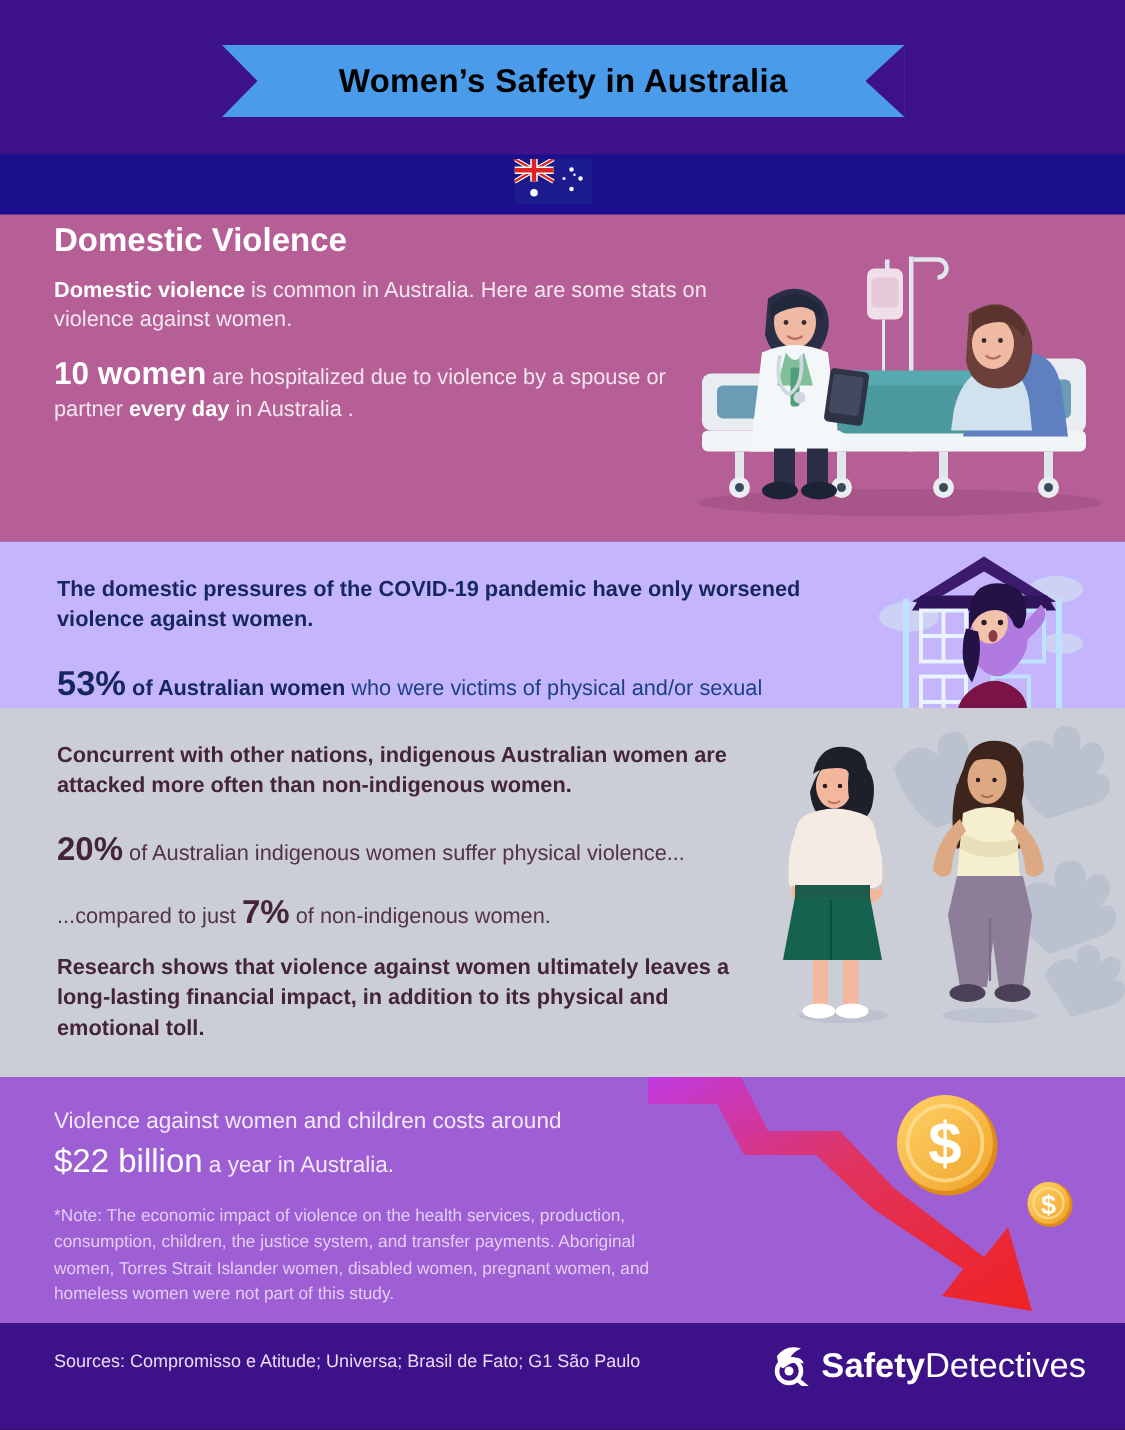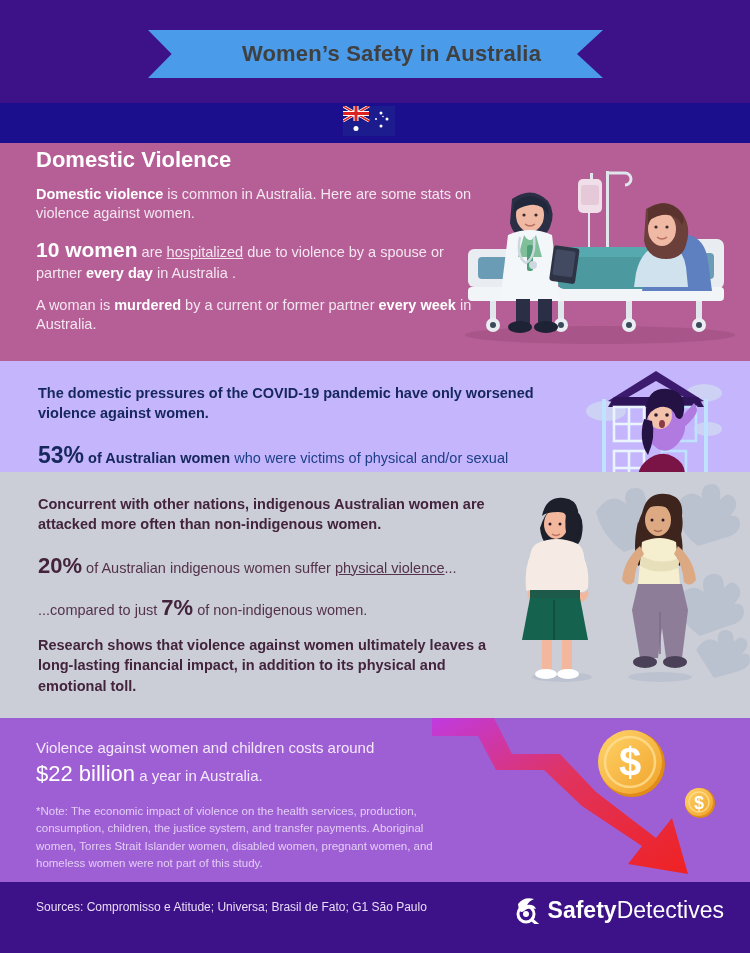--- a/index.html
+++ b/index.html
@@ -5,22 +5,22 @@
   html,body{margin:0;padding:0;background:#2d1060;}
   body{font-family:"Liberation Sans",sans-serif;}
   #page{position:relative;width:750px;height:953px;overflow:hidden;background:#3d1187;}
 
   
   .header{position:relative;height:103px;background:#3d1187;}
   .banner{position:absolute;left:148px;top:30px;width:455px;height:48px;background:#4a9bea;
     clip-path:polygon(0 0,100% 0,100% 100%,0 100%,5.2% 50%);}
   .banner::before{content:"";position:absolute;right:0;top:0;width:26px;height:48px;background:#3d1187;
     clip-path:polygon(100% 0,100% 100%,0 50%);}
-  .banner-title{position:absolute;left:16px;top:0;width:455px;height:48px;display:flex;align-items:center;
-    justify-content:center;color:#404040;font-size:22px;font-weight:bold;letter-spacing:.2px;z-index:3;text-align:right;}
+  .banner-title{position:absolute;left:0;top:0;width:455px;height:48px;display:flex;align-items:center;
+    justify-content:center;color:#000000;font-size:22px;font-weight:bold;letter-spacing:.2px;z-index:3;text-align:right;}
 
   
   .flagband{position:relative;height:40px;background:#1c0f8e;}
   .flag{position:absolute;left:343px;top:3px;width:52px;height:30px;}
 
   
   .sec{position:relative;overflow:hidden;}
   .sec-dv{height:218px;background:#b55f96;}
   .sec-covid{height:111px;background:#c4b5fd;}
   .sec-indig{height:246px;background:#cbced7;}
@@ -32,21 +32,21 @@
   .sec-covid .txt{padding:22px 0 0 38px;width:520px;}
   .sec-indig .txt{padding:22px 0 0 38px;width:480px;}
   .sec-cost .txt{padding:20px 0 0 36px;width:430px;}
 
   h2.sec-title{margin:0 0 12px 0;font-size:22px;font-weight:bold;color:#fff;}
   p{margin:0 0 13px 0;line-height:1.32;}
 
   .p-dv{font-size:14.5px;color:#f4e6ef;}
   .p-dv b{color:#fff;font-weight:bold;}
   .p-dv .big{font-size:21px;font-weight:bold;color:#fff;}
-  .u{text-decoration:underline;}
+  .u{}
 
   .p-cov{font-size:14.5px;color:#18306b;}
   .p-cov.lead{font-weight:bold;color:#16275c;line-height:1.4;margin-bottom:16px;}
   .p-cov .big{font-size:23px;font-weight:bold;color:#16275c;}
   .p-cov b{font-weight:bold;color:#16275c;}
   .p-cov .dim{color:#1d3f86;}
 
   .p-ind{font-size:14.5px;color:#53324a;}
   .p-ind.lead{font-weight:bold;color:#43243c;line-height:1.4;margin-bottom:16px;}
   .p-ind .big{font-size:22px;font-weight:bold;color:#43243c;}
@@ -163,21 +163,20 @@
       <rect x="66" y="146" width="14" height="26" fill="#2a2f45"></rect>
       <rect x="88" y="146" width="14" height="26" fill="#2a2f45"></rect>
       <ellipse cx="70" cy="174" rx="12" ry="6" fill="#1d2234"></ellipse>
       <ellipse cx="96" cy="174" rx="12" ry="6" fill="#1d2234"></ellipse>
     </svg>
 
     <div class="txt">
       <h2 class="sec-title">Domestic Violence</h2>
       <p class="p-dv"><b>Domestic violence</b><span> is common in Australia. Here are some stats on violence against women.</span></p>
       <p class="p-dv"><span class="big">10</span><b class="big"> women</b><span> are </span><span class="u">hospitalized</span><span> due to violence by a spouse or partner </span><b>every day</b><span> in Australia .</span></p>
-      <p class="p-dv"><span>A woman is </span><b>murdered</b><span> by a current or former partner </span><b>every week</b><span> in Australia.</span></p>
     </div>
   </div>
 
   <div class="sec sec-covid">
     <svg class="art art-house" width="160" height="150" viewBox="0 0 160 150">
       <ellipse cx="30" cy="48" rx="20" ry="10" fill="#cfd6f2" opacity=".85"></ellipse>
       <ellipse cx="128" cy="30" rx="18" ry="9" fill="#cfd6f2" opacity=".85"></ellipse>
       <ellipse cx="132" cy="66" rx="14" ry="7" fill="#cfd6f2" opacity=".85"></ellipse>
       <path d="M32 38 L80 8 L128 38 L118 40 L80 18 L42 40 Z" fill="#3c1b6e"></path>
       <path d="M38 34 h84 l6 10 h-96z" fill="#2e1459"></path>

